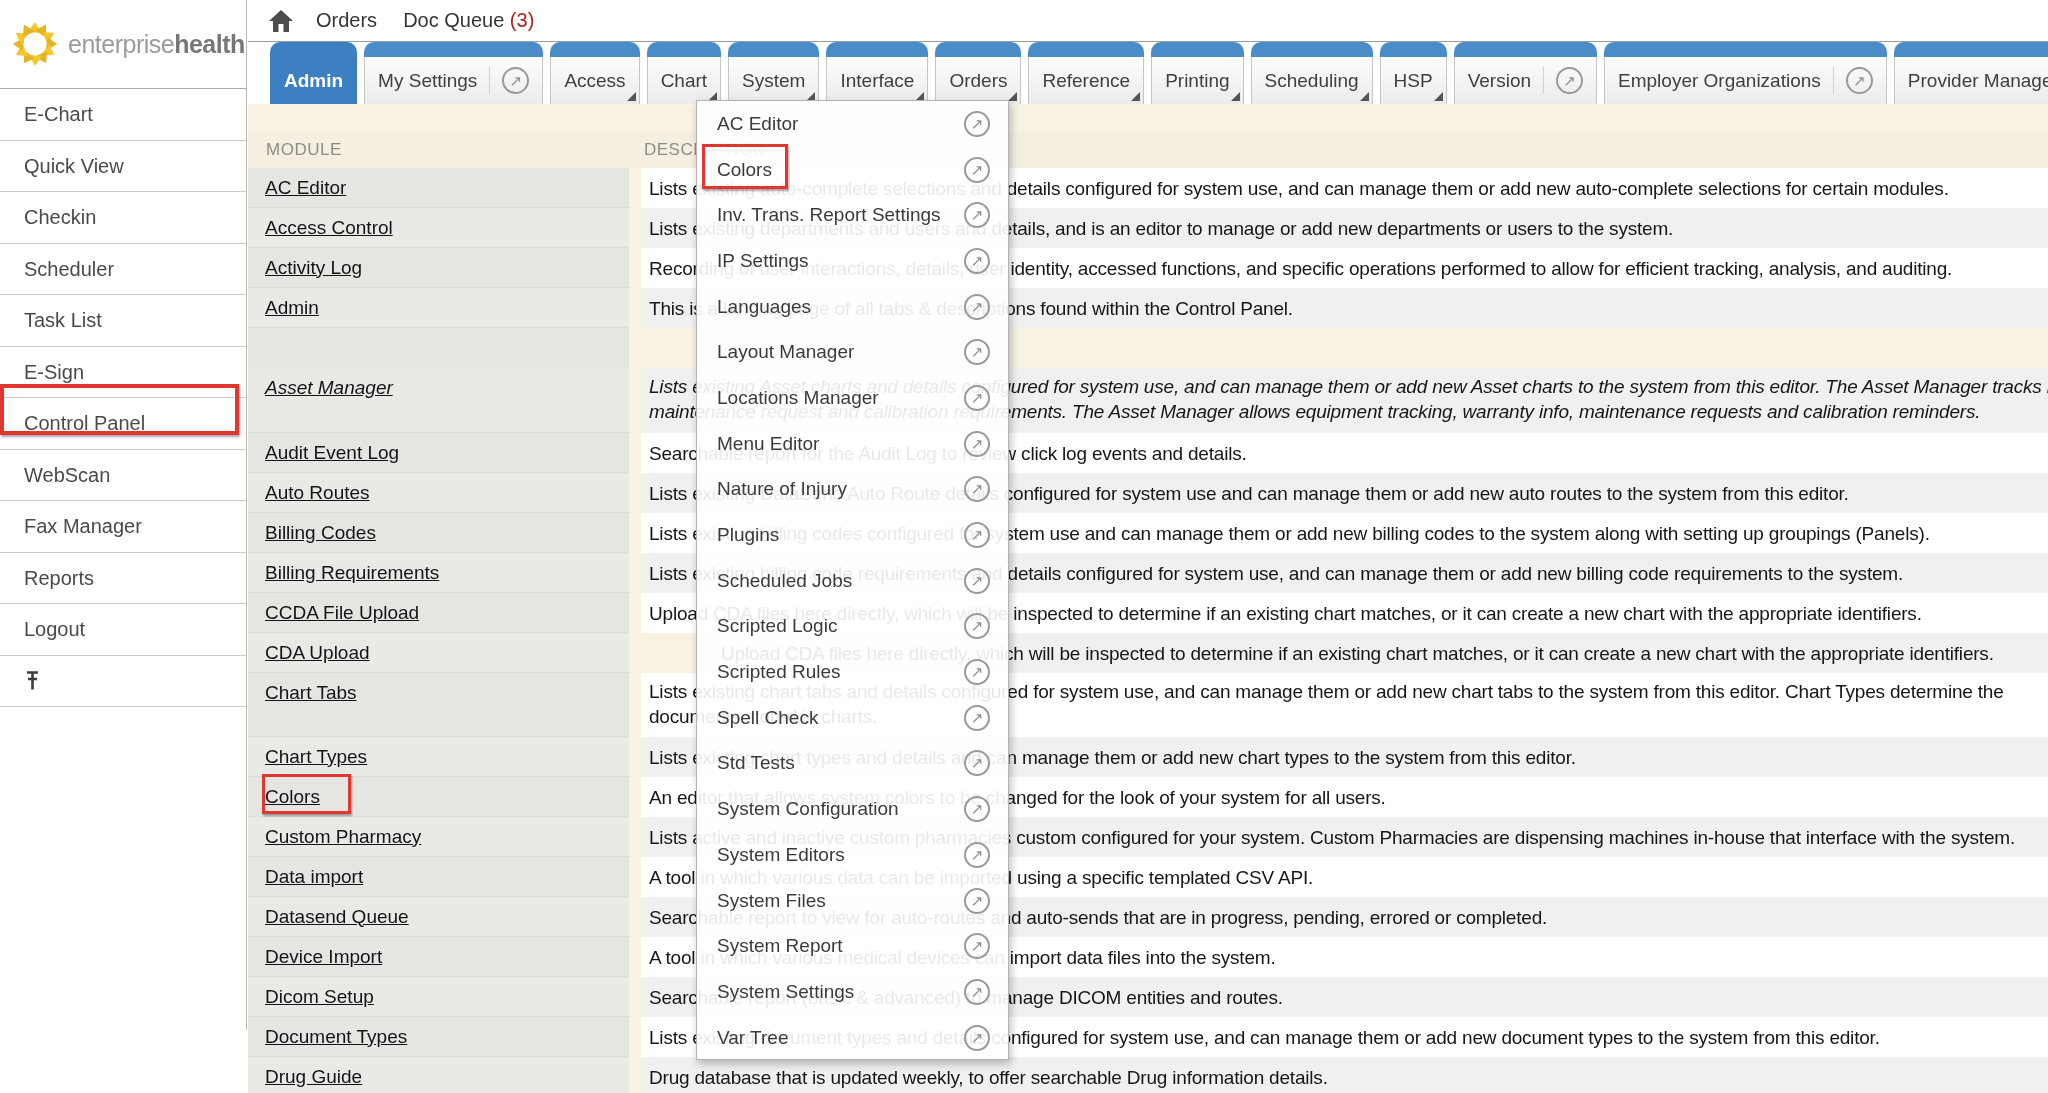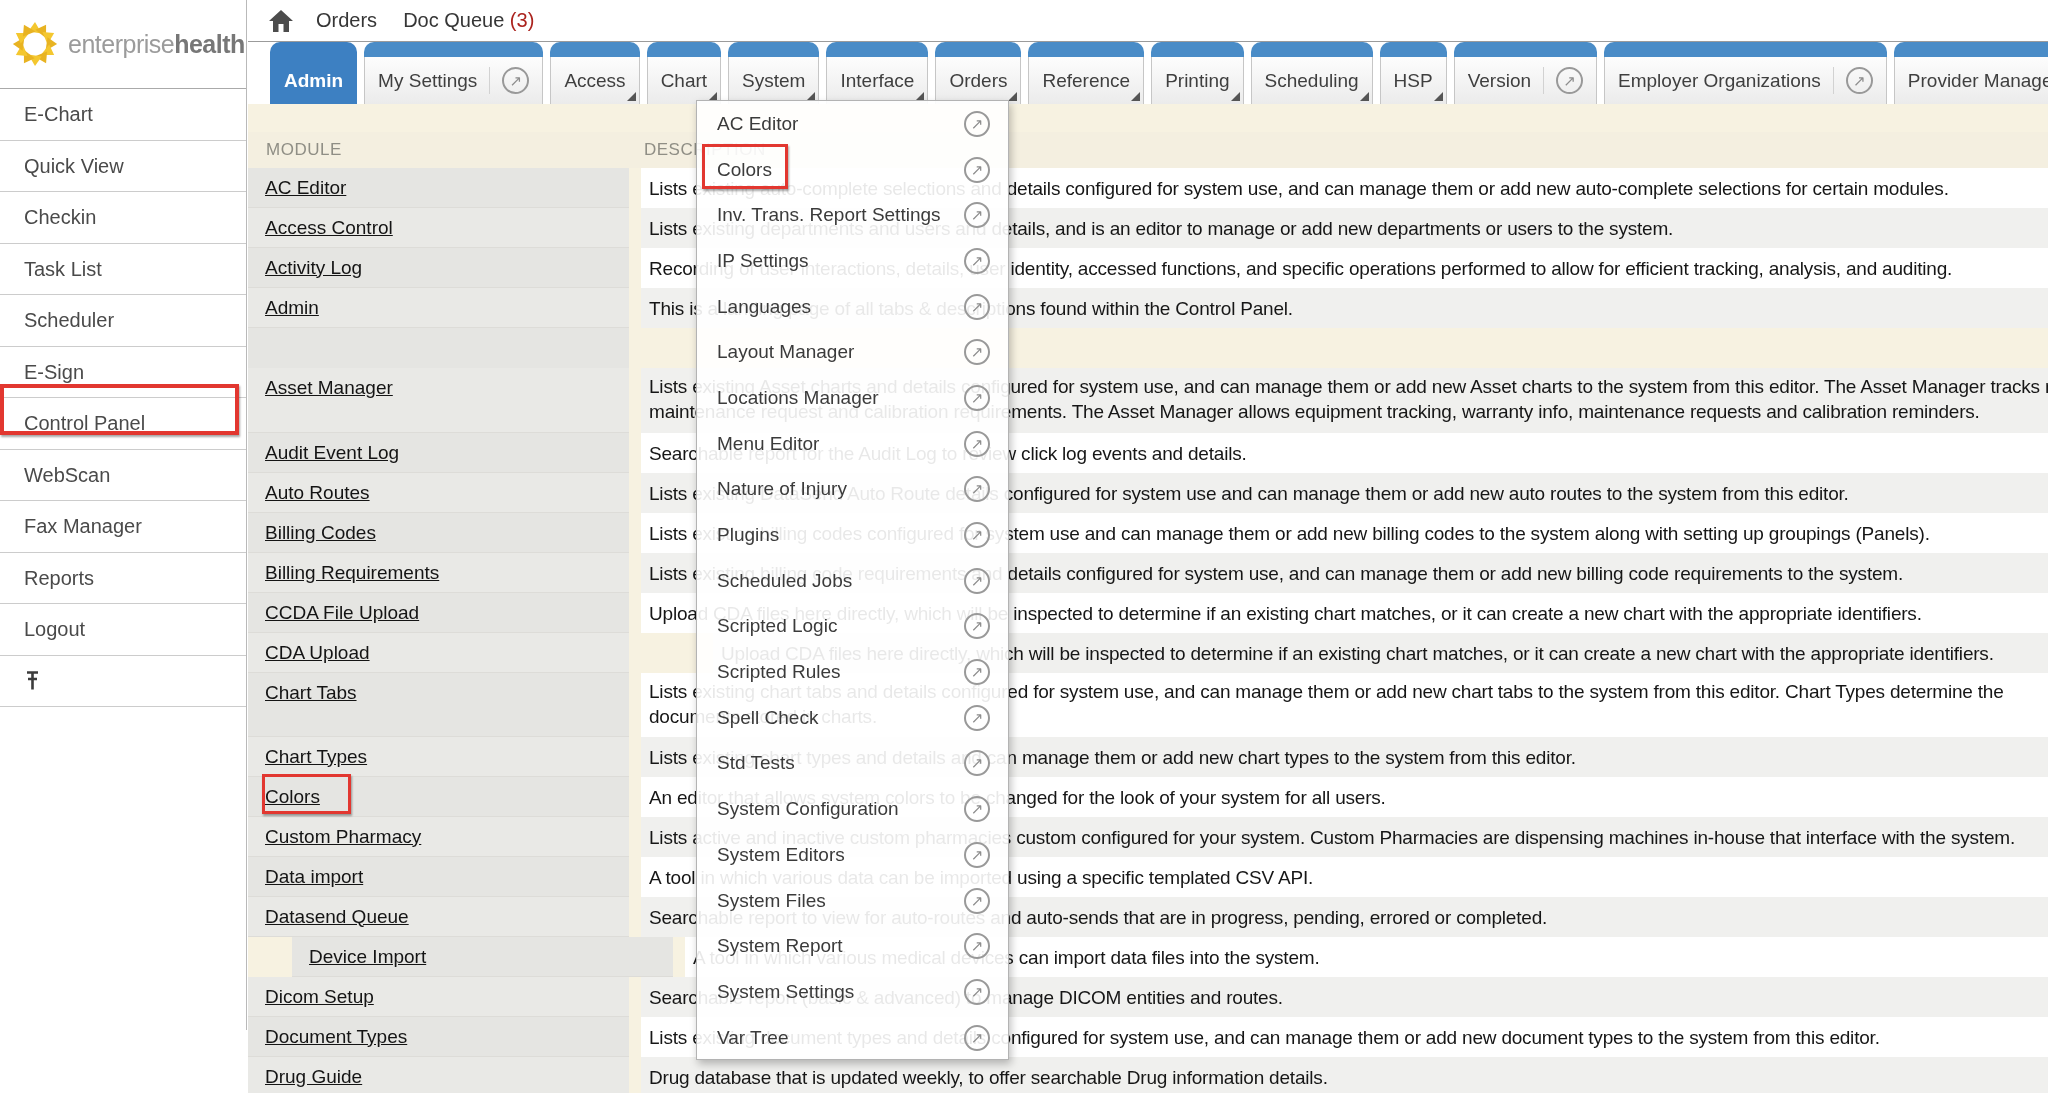--- a/index.html
+++ b/index.html
@@ -144,22 +144,22 @@
           <polygon points="26,3 33,15 19,13" fill="#e8b322" transform="rotate(330 26 26)"></polygon>
         </g>
       <circle cx="26" cy="26" r="9.5" fill="#ffffff"></circle>
     </svg>
     <span class="logo-text"><span class="lt-light">enterprise</span><span class="lt-bold">health</span></span>
   </div>
   <div id="sidebar-items">
       <div class="side-item"><span>E-Chart</span></div>
       <div class="side-item"><span>Quick View</span></div>
       <div class="side-item"><span>Checkin</span></div>
+      <div class="side-item"><span>Scheduler</span></div>
       <div class="side-item"><span>Task List</span></div>
-      <div class="side-item"><span>Scheduler</span></div>
       <div class="side-item"><span>E-Sign</span></div>
       <div class="side-item"><span>Control Panel</span></div>
       <div class="side-item"><span>WebScan</span></div>
       <div class="side-item"><span>Fax Manager</span></div>
       <div class="side-item"><span>Reports</span></div>
       <div class="side-item"><span>Logout</span></div>
       <div class="side-item pin-row">
         <svg width="17" height="20" viewBox="0 0 17 20">
           <path d="M3 1.5 H14 M8.5 1.5 V13 M4 8 H13 M8.5 13 L8.5 18.5" stroke="#3c3c3c" stroke-width="2.6" fill="none"></path>
         </svg>
@@ -328,21 +328,21 @@
       </div>
       <div class="trow" style="height: 40px; flex-direction: column;">
         <div class="mod-cell">
           <a class="mod-link">API</a>
         </div>
         <div class="gutter"></div>
         <div class="desc-cell">
           <div class="desc-line">Documentation and testing for JSON API using API_DOC</div>
         </div>
       </div>
-      <div class="trow alt" style="height: 65px;">
+      <div class="trow alt" style="height: 65px; font-style: italic;">
         <div class="mod-cell top-align">
           <a class="mod-link">Asset Manager</a>
         </div>
         <div class="gutter"></div>
         <div class="desc-cell top-align">
           <div class="desc-line">Lists existing Asset charts and details configured for system use, and can manage them or add new Asset charts to the system from this editor. The Asset Manager tracks maintenance request and calibration</div>
           <div class="desc-line">maintenance request and calibration requirements. The Asset Manager allows equipment tracking, warranty info, maintenance requests and calibration reminders.</div>
         </div>
       </div>
       <div class="trow" style="height: 40px;">
@@ -447,21 +447,21 @@
       </div>
       <div class="trow alt" style="height: 40px;">
         <div class="mod-cell">
           <a class="mod-link">Datasend Queue</a>
         </div>
         <div class="gutter"></div>
         <div class="desc-cell">
           <div class="desc-line">Searchable report to view for auto-routes and auto-sends that are in progress, pending, errored or completed.</div>
         </div>
       </div>
-      <div class="trow" style="height: 40px; padding-left: 44px;">
+      <div class="trow" style="height: 40px;">
         <div class="mod-cell">
           <a class="mod-link">Device Import</a>
         </div>
         <div class="gutter"></div>
         <div class="desc-cell">
           <div class="desc-line">A tool in which various medical devices can import data files into the system.</div>
         </div>
       </div>
       <div class="trow alt" style="height: 40px; justify-content: space-between;">
         <div class="mod-cell">

